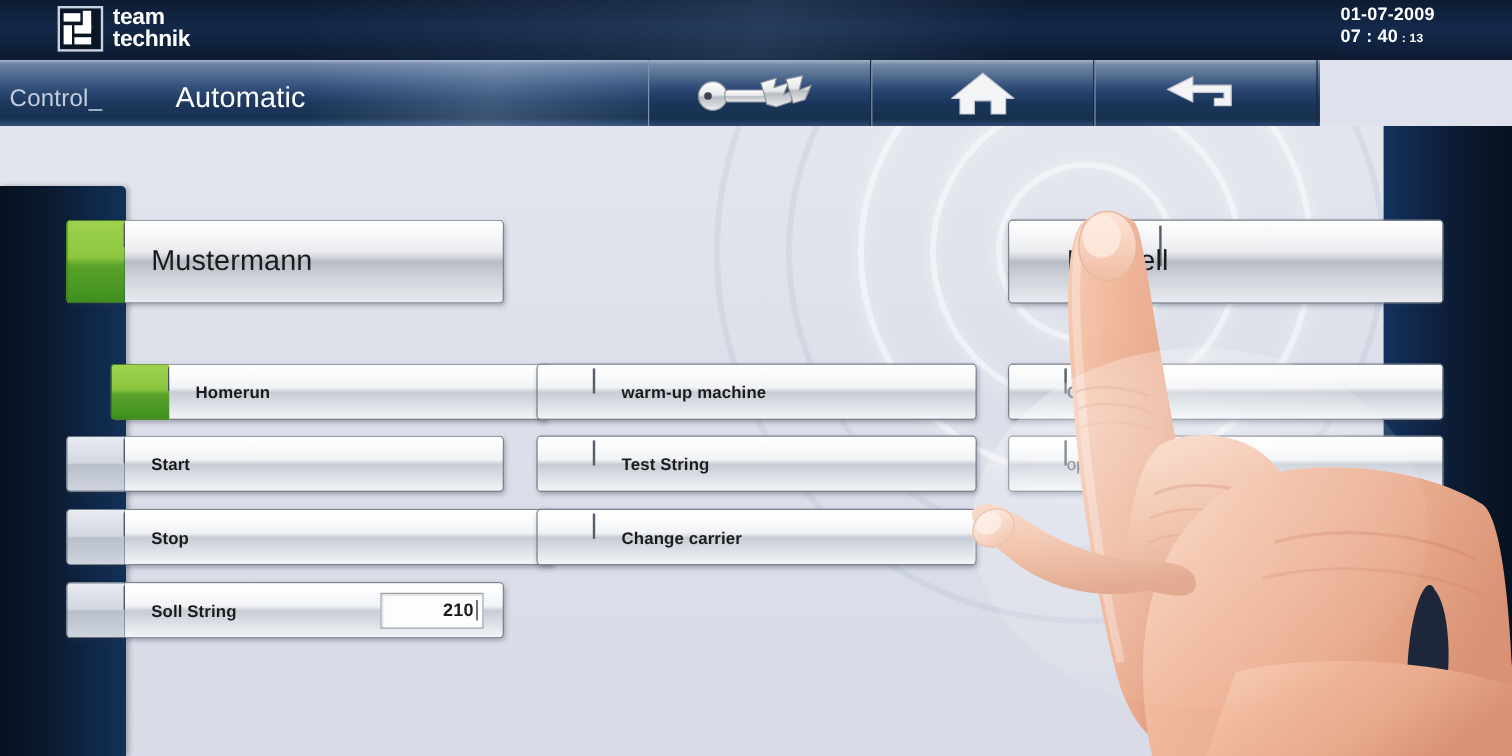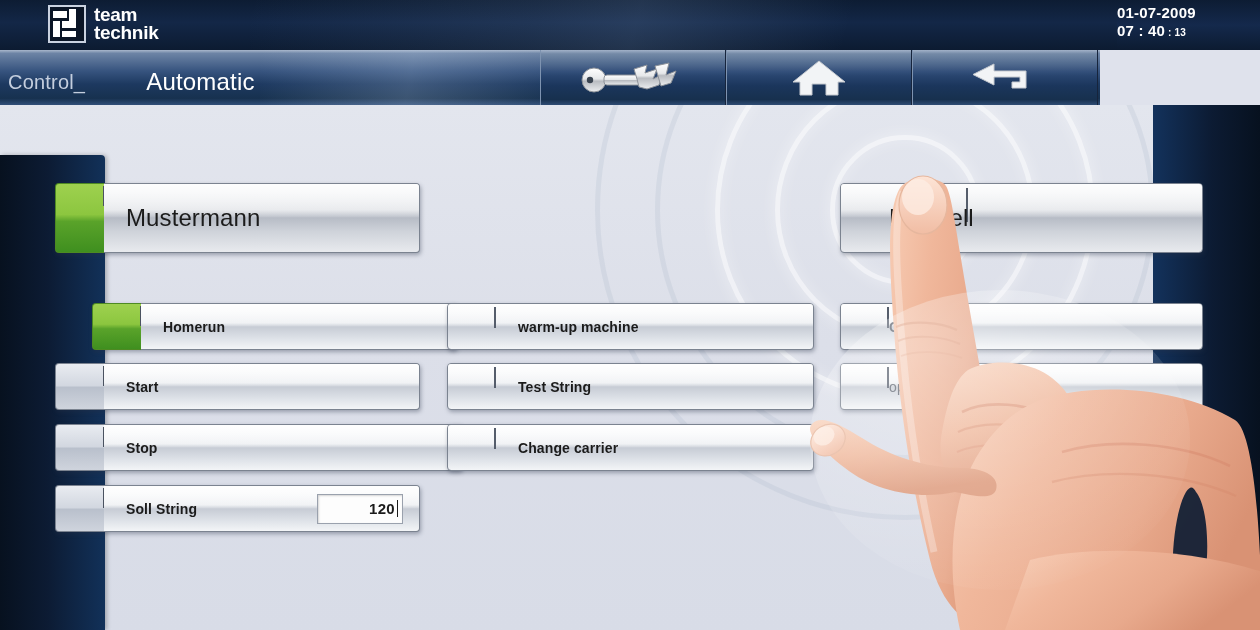--- a/index.html
+++ b/index.html
@@ -246,21 +246,21 @@
       </div>
 
       <div class="btn row" style="left:55px; top:380px; width:365px;">
         <div class="status">
             <div class="tick"></div>
           </div>
         <div class="face">
           <div class="gloss"></div>
           <span class="label">Soll String</span>
           <div class="numfield">
-            <span class="val">120</span>
+            <span class="val">210</span>
             <span class="caret"></span>
           </div>
         </div>
       </div>
 
       <div class="btn row plain" style="left:447px; top:198px; width:367px;">
         <div class="face">
           <div class="gloss"></div>
           <div class="tickmark" style="left:46px;"></div>
           <span class="label" style="padding-left:70px;">warm-up machine</span>

